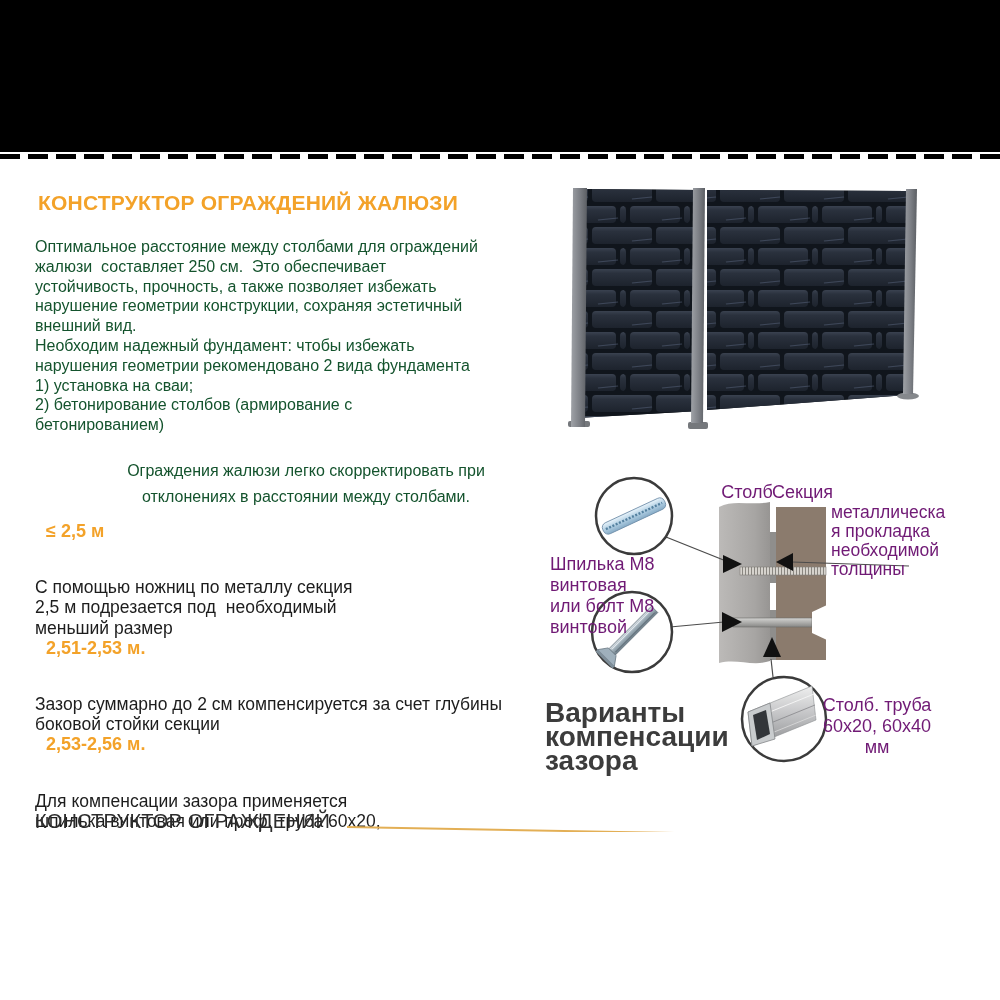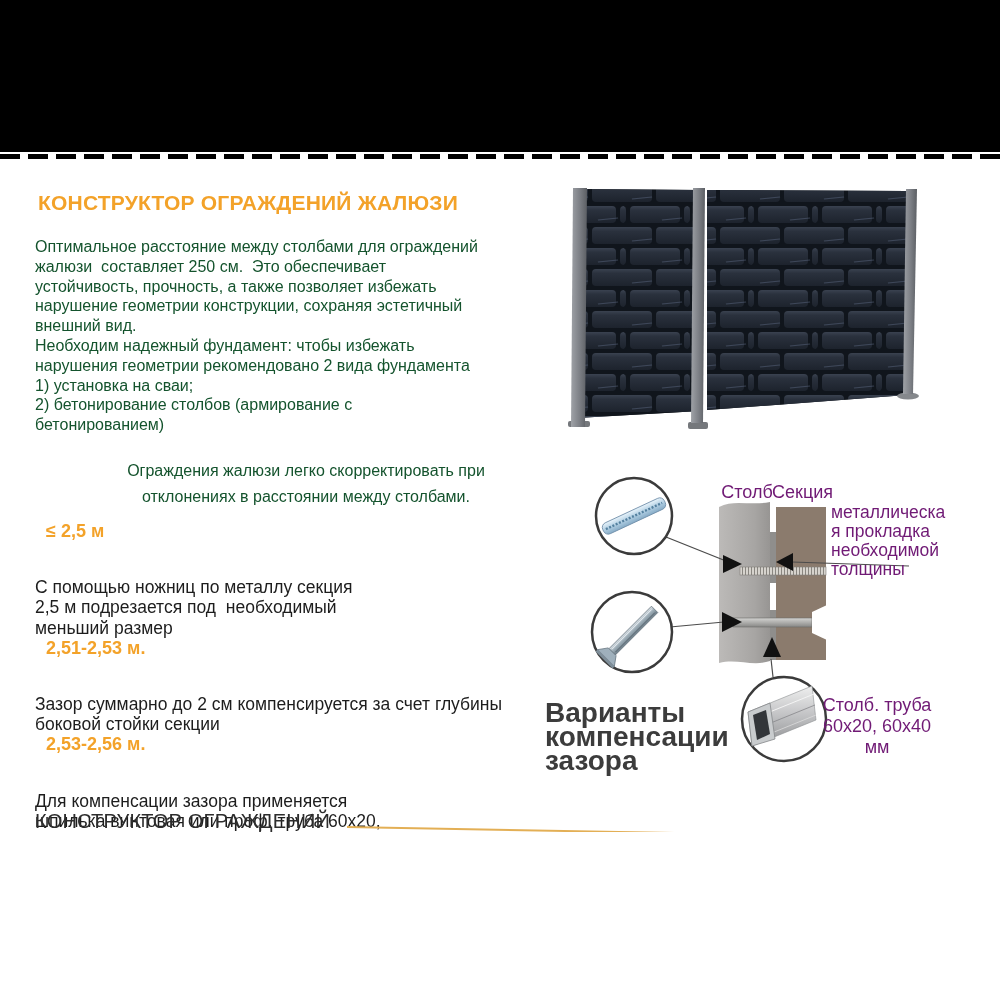--- a/index.html
+++ b/index.html
@@ -205,20 +205,22 @@
       <line x1="750" y1="720" x2="814" y2="694" stroke="#f4f4f4" stroke-width="1"></line>
       <line x1="751" y1="731" x2="815" y2="705" stroke="#86878a" stroke-width="0.8"></line>
       <line x1="752" y1="741" x2="816" y2="715" stroke="#dcdcdc" stroke-width="0.8"></line>
       <polygon points="748,712 770,703 775,739 752,746" fill="#c9ccce" stroke="#85888a" stroke-width="0.8"></polygon>
       <polygon points="753,715 766,710 770,734 757,740" fill="#33363a"></polygon>
     </g>
   </svg>
 
   <div class="abs diag-label lbl-post">Столб</div>
   <div class="abs diag-label lbl-section">Секция</div>
+  <div class="abs diag-label lbl-fastener">Шпилька М8 винтовая
+или болт М8 винтовой</div>
   <div class="abs diag-label lbl-spacer">металлическа
 я прокладка
 необходимой
 толщины</div>
   <div class="abs diag-label lbl-tube">Столб. труба
 60х20, 60х40 мм</div>
   <div class="abs diag-caption">Варианты
 компенсации зазора</div>
 
   <div class="abs footer-title">КОНСТРУКТОР ОГРАЖДЕНИЙ ЖАЛЮЗИ</div>

